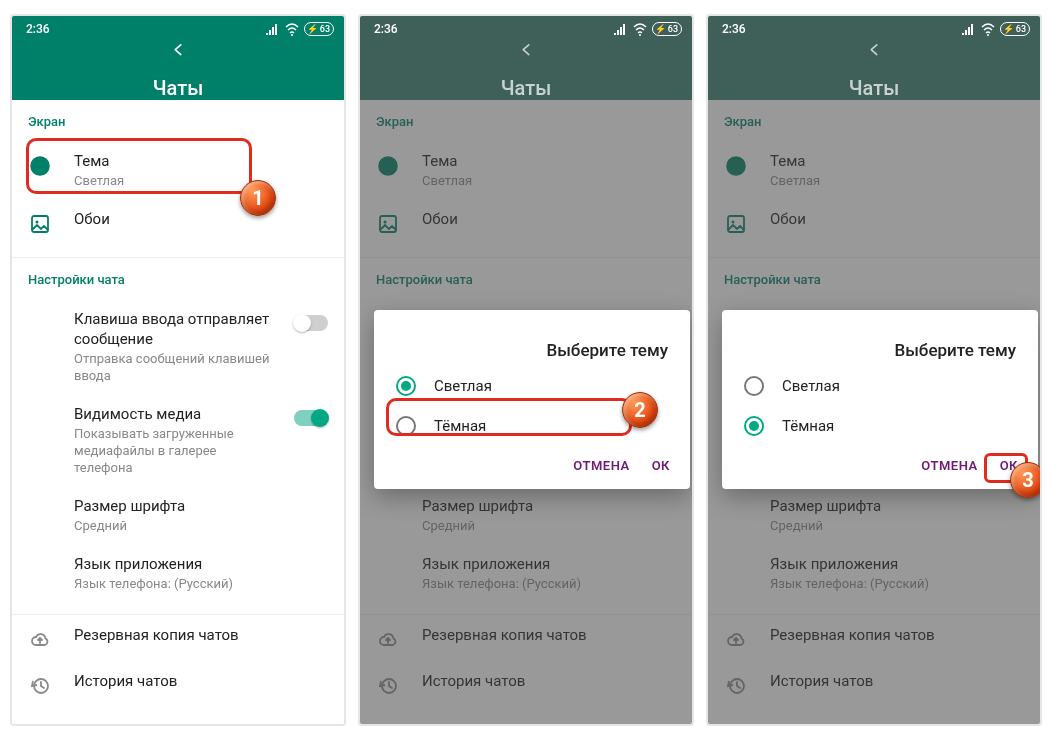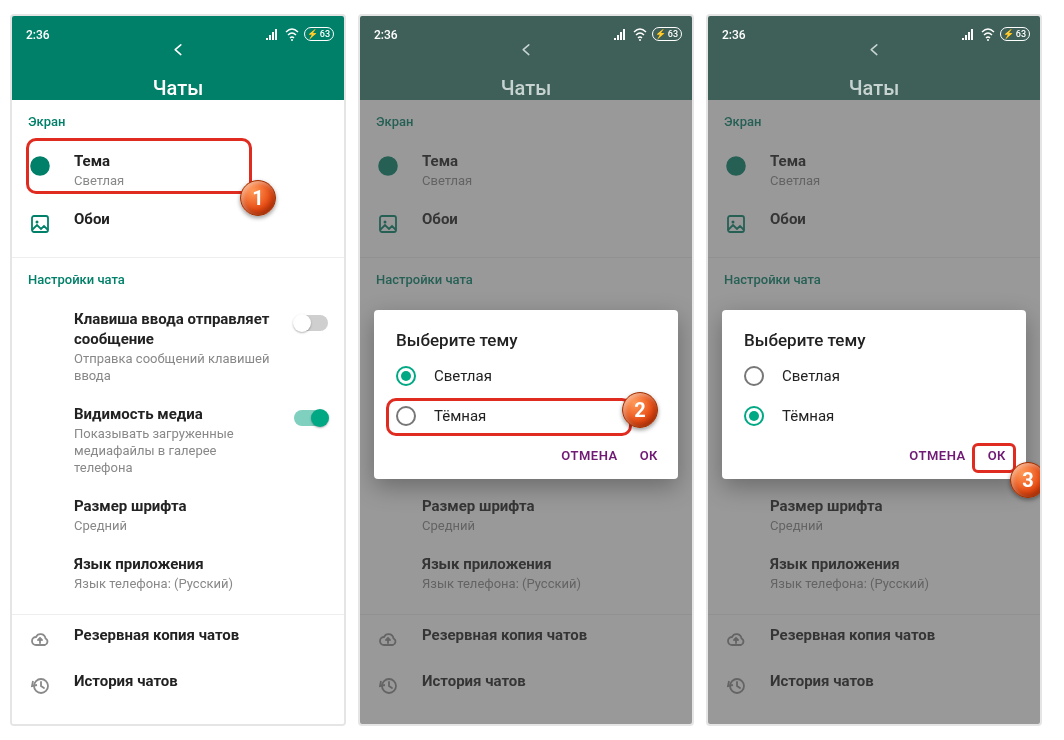--- a/index.html
+++ b/index.html
@@ -22,21 +22,21 @@
     border-radius: 4px;
     overflow: hidden;
     display: flex;
     flex-direction: column;
   }
   .statusbar {
     height: 26px;
     background: #008069;
     color: #fff;
     display: flex;
-    align-items: flex-end;
+    align-items: center;
     justify-content: space-between;
     padding: 0 10px 0 14px;
     font-size: 12px;
     font-weight: 500;
   }
   .phone.dimmed .statusbar { background: #3f6058; }
   .status-right { display: flex; align-items: center; gap: 4px; }
   .batt-pill {
     border: 1px solid #fff;
     border-radius: 8px;
@@ -77,21 +77,21 @@
   }
   .row {
     display: flex;
     align-items: flex-start;
     padding: 10px 16px 10px 16px;
     gap: 22px;
     position: relative;
   }
   .row .icon-box { width: 24px; display:flex; justify-content:center; padding-top:4px; }
   .row .texts { flex: 1; }
-  .row .title { font-size: 15px; color: #222; font-weight: 700; line-height:20px; }
+  .row .title { font-size: 15px; color: #222; font-weight: 400; line-height:20px; }
   .row .sub { font-size: 13px; color: #888; line-height:17px; margin-top:1px; }
   .row .switch {
     width: 34px; height: 16px; border-radius: 10px;
     background: #cfcfcf; position: relative; margin-top:6px;
   }
   .row .switch::after{
     content:""; position:absolute; width:18px; height:18px; border-radius:50%;
     background:#fff; top:-1px; left:-1px; box-shadow:0 1px 2px rgba(0,0,0,.3);
   }
   .row .switch.on { background:#7fd0bf; }
@@ -111,27 +111,28 @@
     color:#fff; font-weight:700; font-size:20px;
     display:flex; align-items:center; justify-content:center;
     box-shadow: 0 2px 4px rgba(0,0,0,.4), inset -2px -3px 6px rgba(0,0,0,.25), inset 2px 2px 4px rgba(255,255,255,.5);
     border:1px solid #a03000;
     z-index: 50;
   }
 
   
   .dialog {
     position:absolute;
-    left: 14px; right: 14px;
+    left: 14px; right: 2px;
     top: 294px;
     background:#fff;
     border-radius:4px;
     box-shadow: 0 8px 24px rgba(0,0,0,.3);
-    padding: 20px 0 8px 0;
+    padding: 30px 0 8px 0;
     z-index: 20;
+    text-align: right;
   }
   .dialog .dlg-title { font-size:17px; color:#222; font-weight:500; padding: 0 22px 6px 22px; }
   .radio-row { display:flex; align-items:center; gap:18px; padding: 10px 22px; font-size:15px; color:#222; }
   .radio { width:20px; height:20px; border:2px solid #777; border-radius:50%; position:relative; }
   .radio.checked { border-color:#00a884; }
   .radio.checked::after{ content:""; position:absolute; inset:3px; background:#00a884; border-radius:50%; }
   .dlg-actions { display:flex; justify-content:flex-end; gap:22px; padding: 12px 20px 8px 0; }
   .dlg-btn { color:#701a75; font-weight:600; font-size:13px; letter-spacing:0.5px; }
 </style>
 </head>

